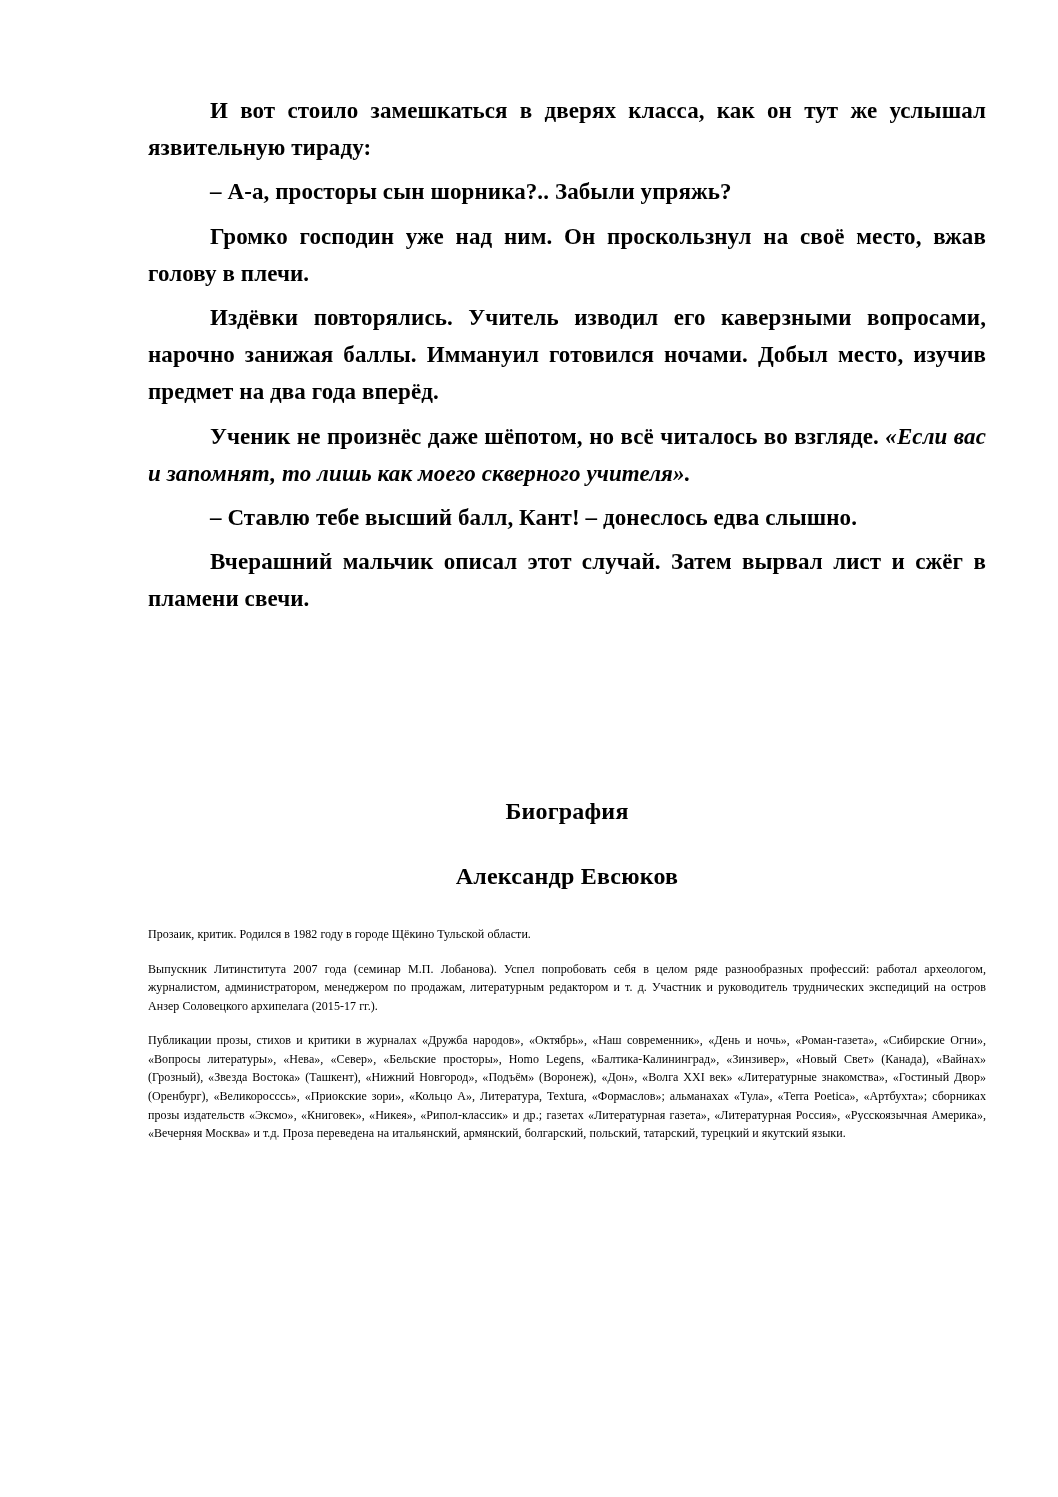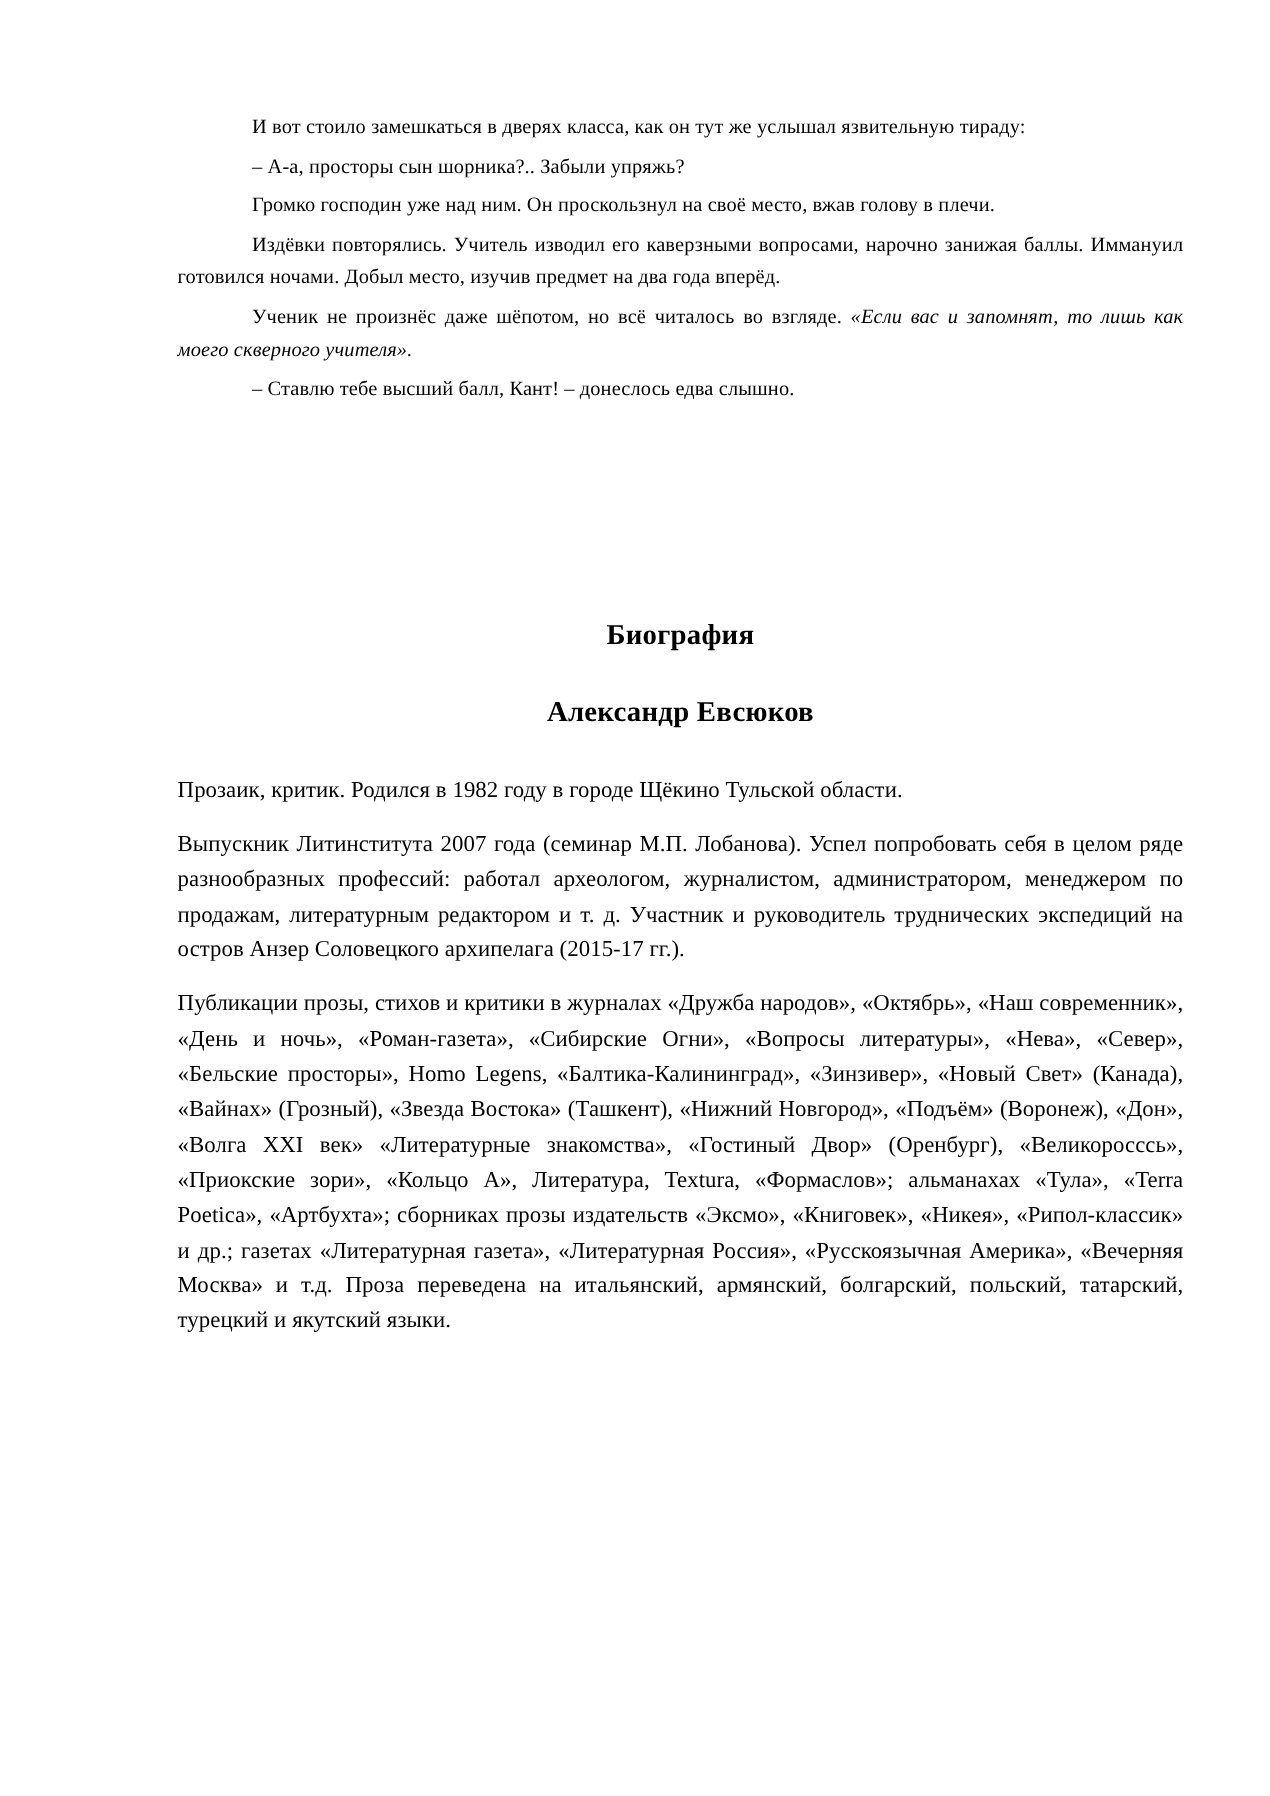--- a/index.html
+++ b/index.html
@@ -24,27 +24,28 @@
   .content {
     position: absolute;
     left: 148px;
     top: 92px;
     width: 838px;
   }
 
   
   .story p {
     margin: 0 0 0.30em 0;
-    font-size: 17px;
+    font-size: 23px;
     line-height: 1.62;
     text-align: justify;
     text-indent: 62px;
     letter-spacing: 0.1px;
     -webkit-hyphens: none;
     hyphens: none;
+    font-weight: bold;
   }
   .quote-italic {
     font-style: italic;
   }
 
   
   .gap {
     height: 168px;
   }
 
@@ -65,21 +66,21 @@
     line-height: 1.6;
     letter-spacing: 0.2px;
   }
 
   
   .bio-body {
     margin-top: 30px;
   }
   .bio-body p {
     margin: 0 0 16px 0;
-    font-size: 19px;
+    font-size: 12px;
     line-height: 1.545;
     text-align: justify;
     text-indent: 0;
     letter-spacing: 0.05px;
     -webkit-hyphens: none;
     hyphens: none;
   }
   .bio-body p:last-child {
     margin-bottom: 0;
   }
@@ -93,20 +94,21 @@
 <div class="page">
   <div class="content">
 
     <section class="story">
       <p>И вот стоило замешкаться в дверях класса, как он тут же услышал язвительную тираду:</p>
       <p>– А-а, просторы сын шорника?.. Забыли упряжь?</p>
       <p>Громко господин уже над ним. Он проскользнул на своё место, вжав голову в плечи.</p>
       <p>Издёвки повторялись. Учитель изводил его каверзными вопросами, нарочно занижая баллы. Иммануил готовился ночами. Добыл место, изучив предмет на два года вперёд.</p>
       <p><span>Ученик не произнёс даже шёпотом, но всё читалось во взгляде. </span><span class="quote-italic">«Если вас и запомнят, то лишь как моего скверного учителя».</span></p>
       <p>– Ставлю тебе высший балл, Кант! – донеслось едва слышно.</p>
+      <p>Вчерашний мальчик описал этот случай. Затем вырвал лист и сжёг в пламени свечи.</p>
     </section>
 
     <div class="gap"></div>
 
     <section>
       <h1 class="bio-title">Биография</h1>
       <h2 class="bio-author">Александр Евсюков</h2>
 
       <div class="bio-body">
         <p>Прозаик, критик. Родился в 1982 году в городе Щёкино Тульской области.</p>

